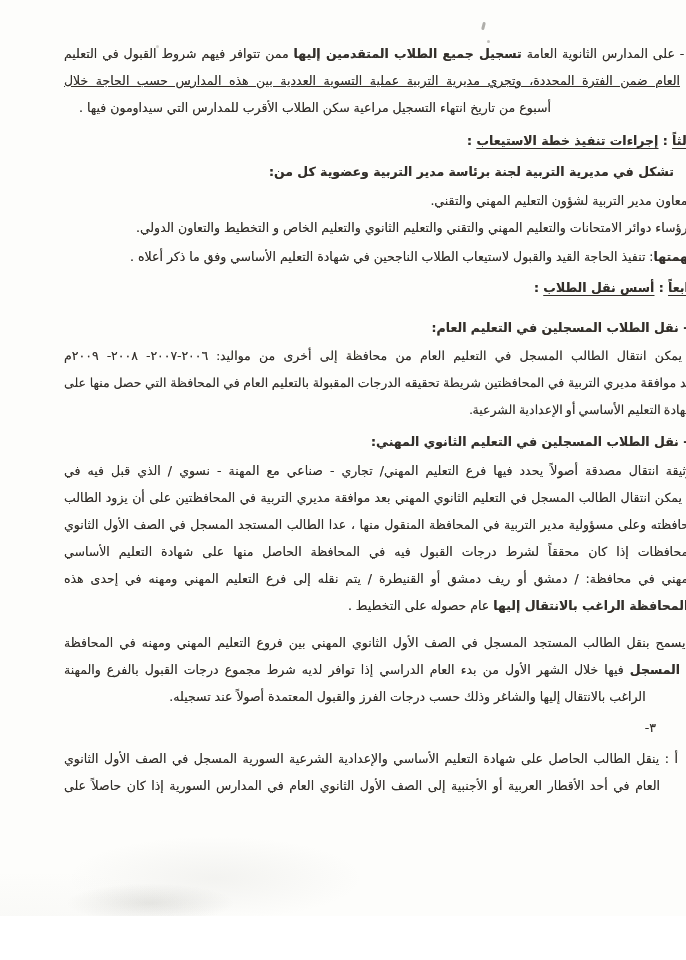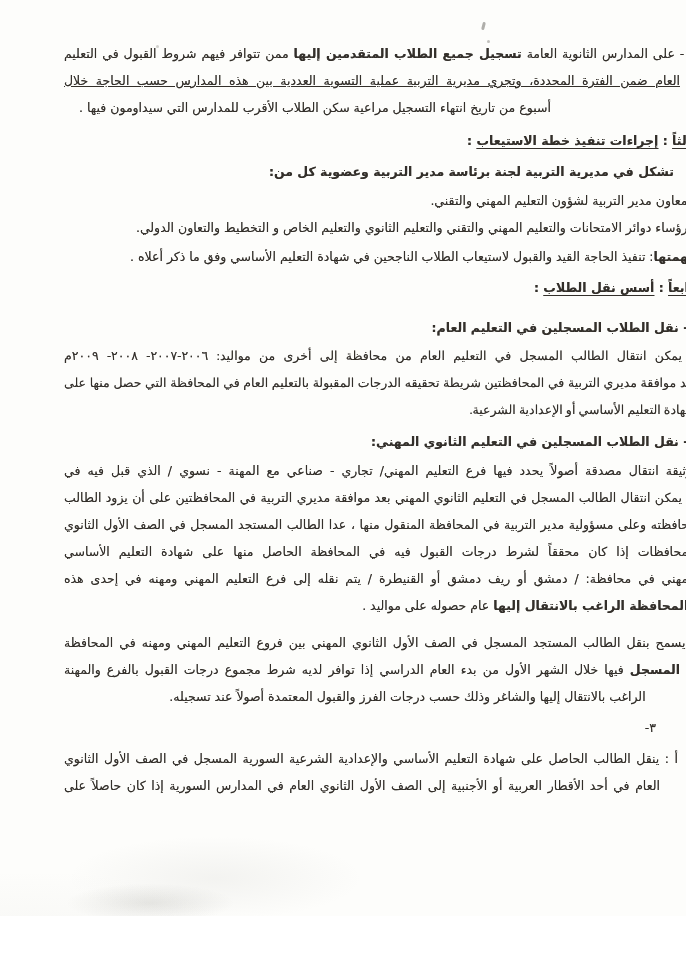--- a/index.html
+++ b/index.html
@@ -66,21 +66,21 @@
       </div>
       <div class="block" style="margin-top: 4px;">
         <div class="line r"><span class="b">٢- نقل الطلاب المسجلين في التعليم الثانوي المهني:</span></div>
       </div>
       <div class="block" style="margin-top: 2px;">
         <div class="line j"><span>بوثيقة انتقال مصدقة أصولاً يحدد فيها فرع التعليم المهني/ تجاري - صناعي مع المهنة - نسوي / الذي قبل فيه في</span></div>
         <div class="line j" style="padding-right: 14px;"><span>يمكن انتقال الطالب المسجل في التعليم الثانوي المهني بعد موافقة مديري التربية في المحافظتين على أن يزود الطالب</span></div>
         <div class="line j"><span>محافظته وعلى مسؤولية مدير التربية في المحافظة المنقول منها ، عدا الطالب المستجد المسجل في الصف الأول الثانوي</span></div>
         <div class="line j"><span>المحافظات إذا كان محققاً لشرط درجات القبول فيه في المحافظة الحاصل منها على شهادة التعليم الأساسي</span></div>
         <div class="line j"><span>المهني في محافظة: / دمشق أو ريف دمشق أو القنيطرة / يتم نقله إلى فرع التعليم المهني ومهنه في إحدى هذه</span></div>
-        <div class="line r"><span class="b">والمحافظة الراغب بالانتقال إليها</span><span> عام حصوله على مواليد .</span></div>
+        <div class="line r"><span class="b">والمحافظة الراغب بالانتقال إليها</span><span> عام حصوله على التخطيط .</span></div>
       </div>
       <div class="block" style="margin-top: 10px;">
         <div class="line j"><span>- يسمح بنقل الطالب المستجد المسجل في الصف الأول الثانوي المهني بين فروع التعليم المهني ومهنه في المحافظة</span></div>
         <div class="line j" style="padding-right: 16px;"><span class="b">المسجل</span><span> فيها خلال الشهر الأول من بدء العام الدراسي إذا توافر لديه شرط مجموع درجات القبول بالفرع والمهنة</span></div>
         <div class="line l" style="padding-left: 55px; text-align: center;"><span>الراغب بالانتقال إليها والشاغر وذلك حسب درجات الفرز والقبول المعتمدة أصولاً عند تسجيله.</span></div>
       </div>
       <div class="block" style="margin-top: 4px;">
         <div class="line r" style="padding-right: 40px;"><span>٣-</span></div>
       </div>
       <div class="block" style="margin-top: 4px;">

